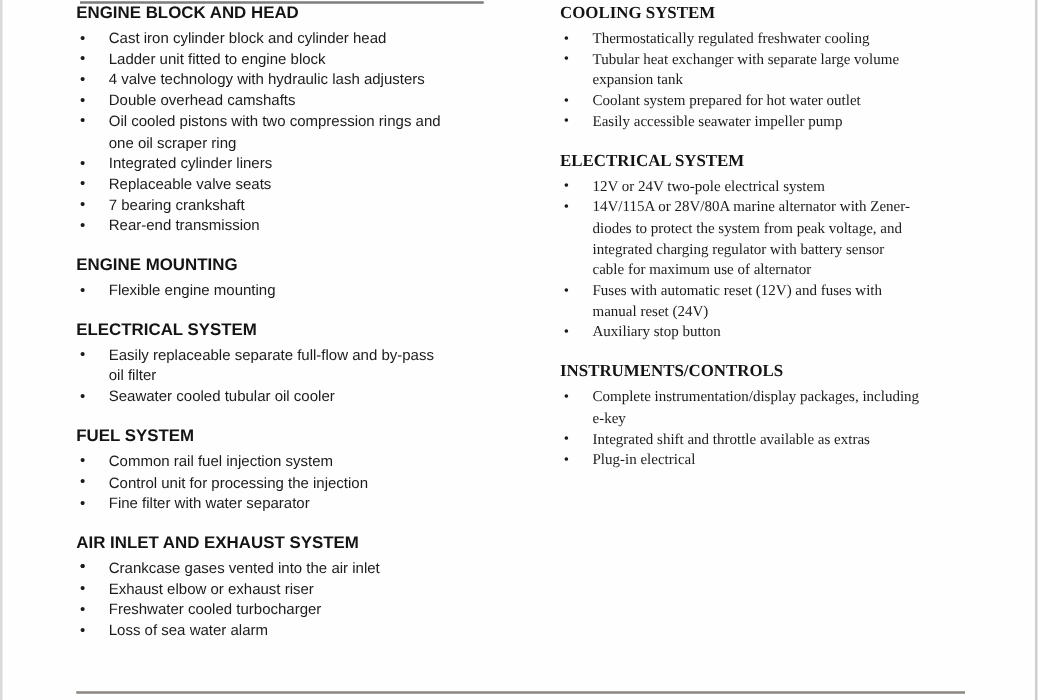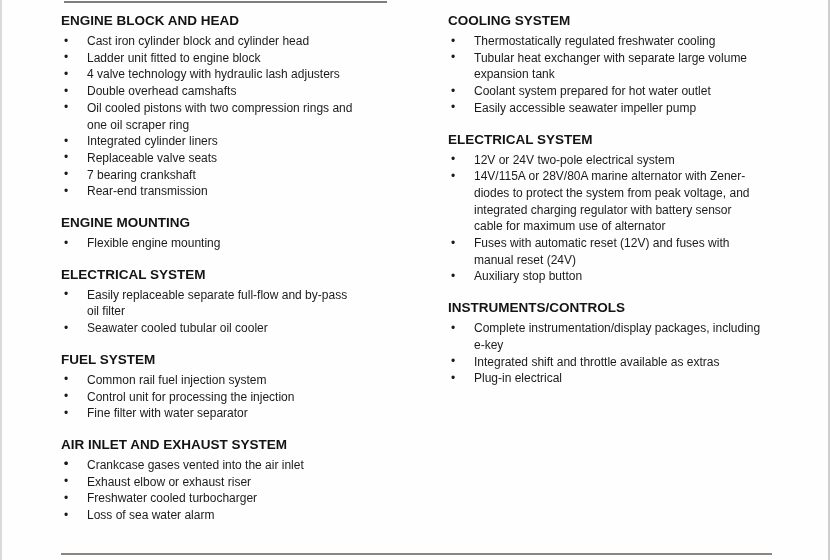--- a/index.html
+++ b/index.html
@@ -34,29 +34,30 @@
     background: #7e7e7e;
   }
   .rule-bottom {
     left: 59px;
     top: 553px;
     width: 711px;
     background: #8b8780;
   }
   .col {
     position: absolute;
-    top: 12px;
+    top: 1px;
   }
   .col-left {
     left: 59px;
     width: 368px;
   }
   .col-right {
     left: 446px;
     width: 355px;
+    font-family: Liberation Serif, serif;
   }
   .section {
     margin: 0 0 14px 0;
   }
   .section h2 {
     margin: 0 0 3px 0;
     font-size: 13.5px;
     line-height: 18px;
     font-weight: bold;
     color: #141414;

